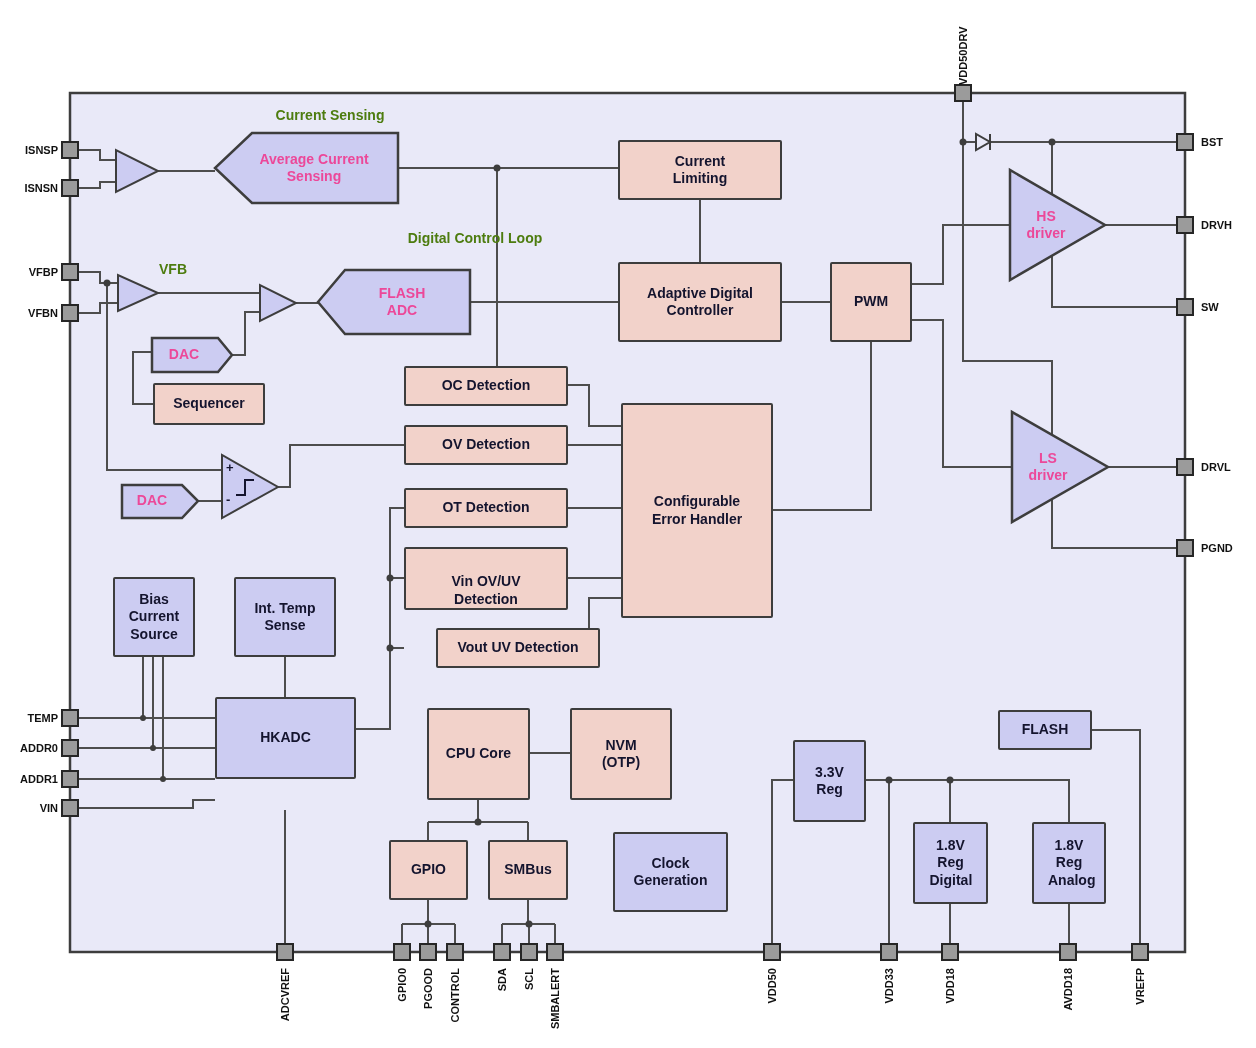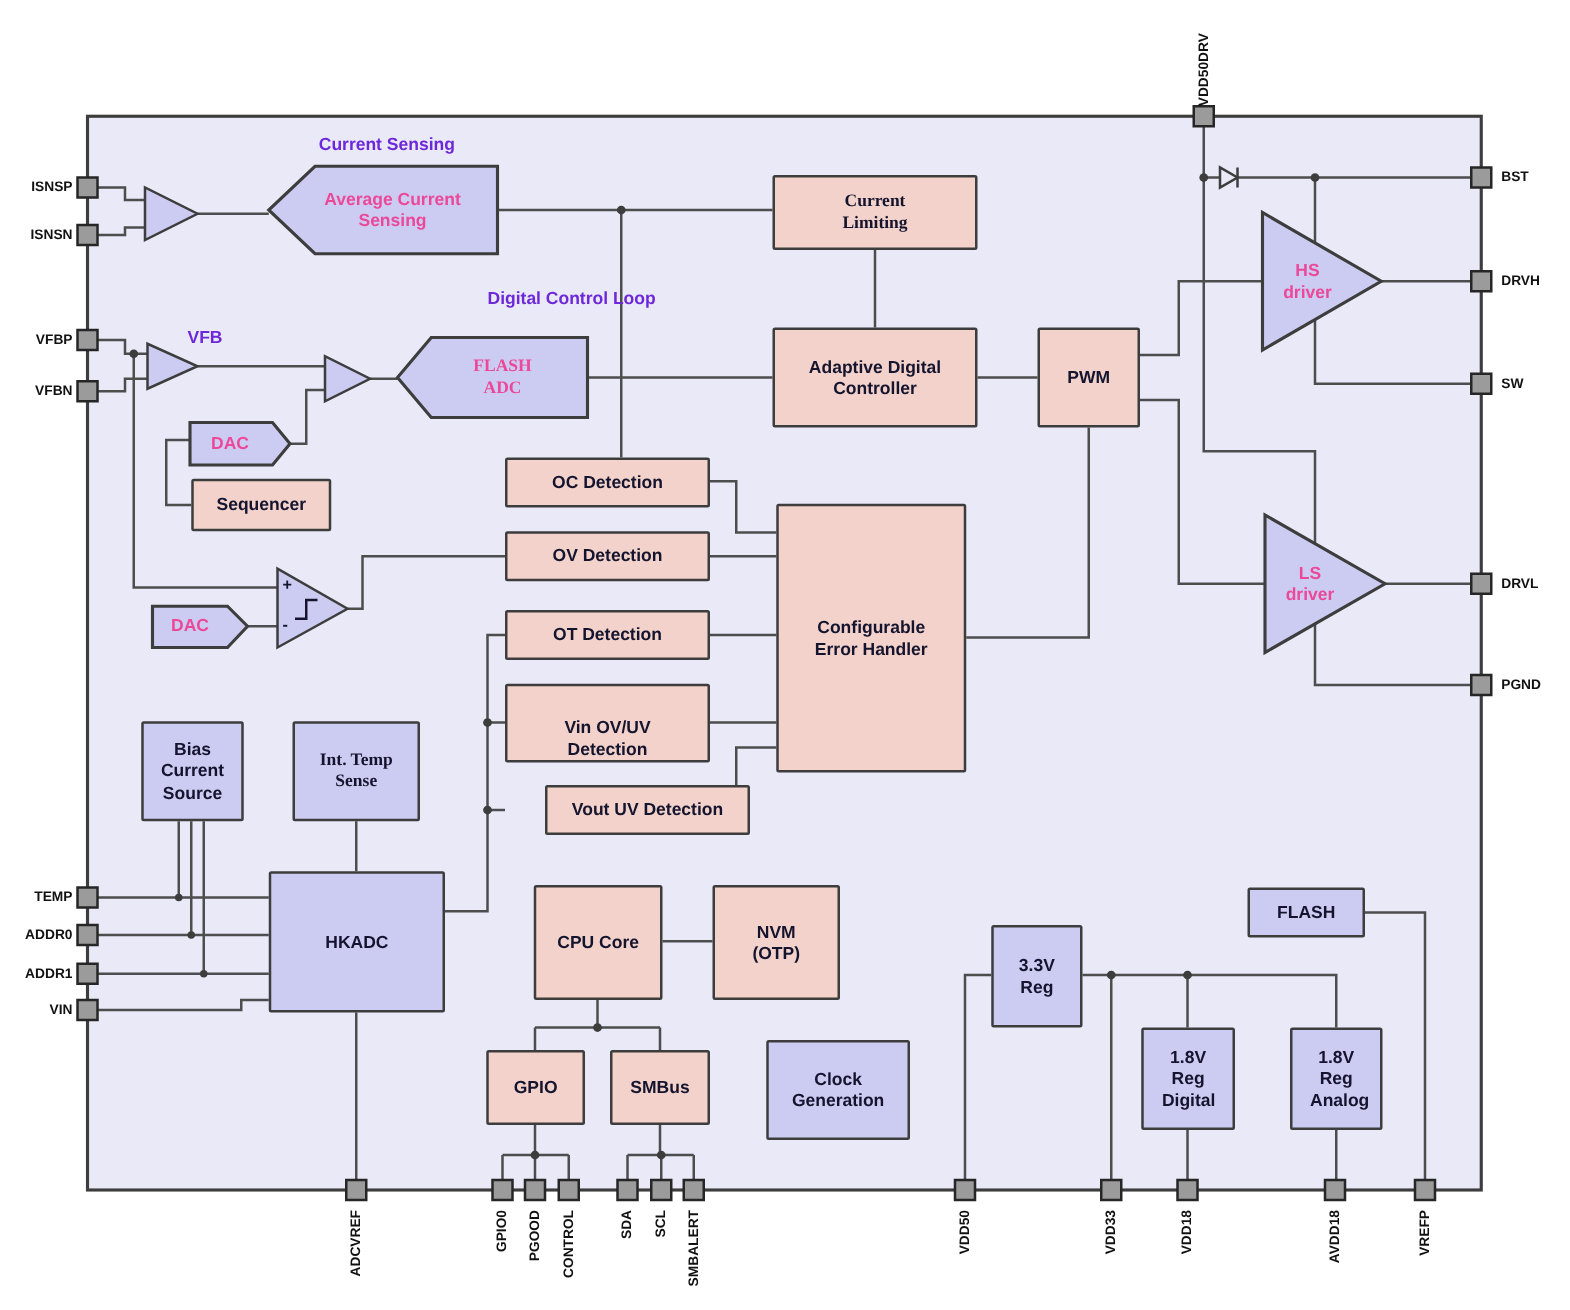--- a/index.html
+++ b/index.html
@@ -6,35 +6,35 @@
   #canvas{position:relative;width:1256px;height:1048px;background:#ffffff;
           font-family:"Liberation Sans",sans-serif;overflow:hidden;}
   #wires{position:absolute;left:0;top:0;width:1256px;height:1048px;}
   .block{position:absolute;display:flex;align-items:center;justify-content:center;
          border:2px solid #3d3d3d;border-radius:2px;box-sizing:border-box;
          font-weight:bold;font-size:14px;line-height:1.25;text-align:center;color:#14142e;}
   .blue{background:#ccccf2;}
   .pink{background:#f2d2ca;}
   .shape-label{position:absolute;display:flex;align-items:center;justify-content:center;
          font-weight:bold;font-size:14px;line-height:1.25;text-align:center;color:#ec4899;}
-  .section-label{position:absolute;font-weight:bold;font-size:14px;color:#6d28d9;
-         text-align:left;}
+  .section-label{position:absolute;font-weight:bold;font-size:14px;color:#4d7c0f;
+         text-align:center;}
   .pin-label-left{position:absolute;width:58px;height:14px;font-weight:bold;font-size:11px;
          color:#111;text-align:right;line-height:14px;}
   .pin-label-right{position:absolute;width:60px;height:14px;font-weight:bold;font-size:11px;
          color:#111;text-align:left;line-height:14px;}
   .rot{position:absolute;width:80px;height:14px;transform:rotate(-90deg);
        font-weight:bold;font-size:11px;color:#111;line-height:14px;white-space:nowrap;}
   .rot-bottom{text-align:right;}
   .rot-top{text-align:left;}
   .w35{max-width:35px;display:inline-block;}
   .w40{max-width:42px;display:inline-block;}
   .w44{max-width:46px;display:inline-block;}
   .w50{max-width:52px;display:inline-block;}
-  .w70{max-width:72px;display:inline-block;font-family:Liberation Serif, serif;}
+  .w70{max-width:72px;display:inline-block;}
   .w90{max-width:92px;display:inline-block;}
   .w110{max-width:112px;display:inline-block;}
   .w120{max-width:122px;display:inline-block;}
   .cmp-sign{position:absolute;font-weight:bold;font-size:13px;color:#14142e;}
 </style>
 </head>
 <body>
 
 <div id="canvas">
 
@@ -233,21 +233,21 @@
     </div>
   <div class="block pink" style="left:621px;top:403px;width:152px;height:215px;">
       <span class="w110">Configurable Error Handler</span>
     </div>
   <div class="block blue" style="left:113px;top:577px;width:82px;height:80px;">
       <span>Bias Current Source</span>
     </div>
   <div class="block blue" style="left:234px;top:577px;width:102px;height:80px;">
       <span class="w70">Int. Temp Sense</span>
     </div>
-  <div class="block blue" style="left:215px;top:697px;width:141px;height:113px;">
+  <div class="block blue" style="left:215px;top:697px;width:141px;height:82px;">
       <span>HKADC</span>
     </div>
   <div class="block pink" style="left:427px;top:708px;width:103px;height:92px;">
       <span>CPU Core</span>
     </div>
   <div class="block pink" style="left:570px;top:708px;width:102px;height:92px;">
       <span class="w50">NVM (OTP)</span>
     </div>
   <div class="block pink" style="left:389px;top:840px;width:79px;height:60px;">
       <span>GPIO</span>

